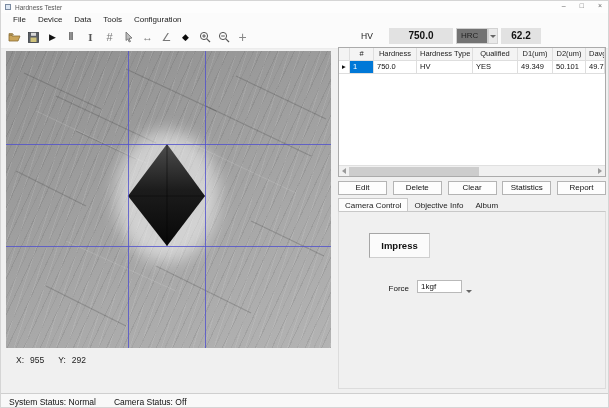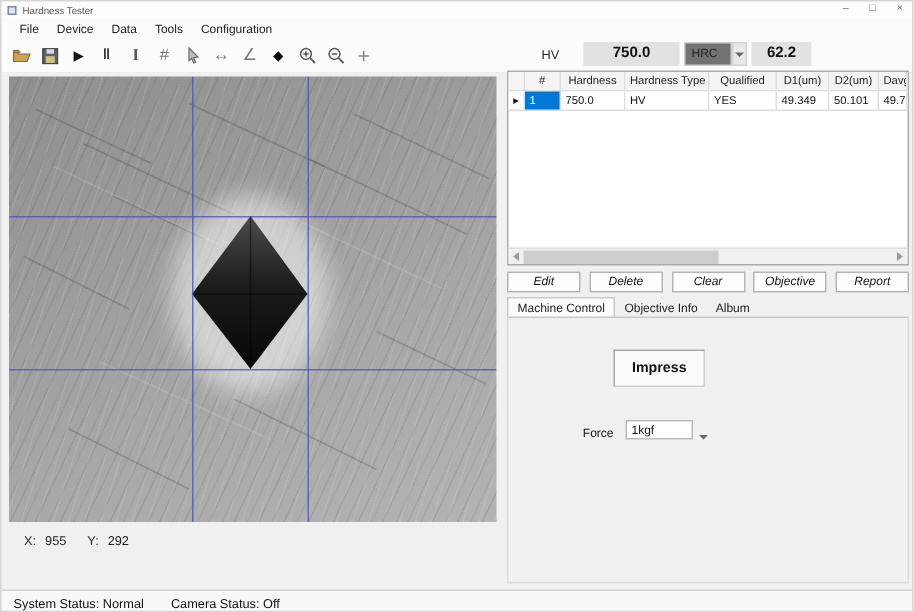--- a/index.html
+++ b/index.html
@@ -61,30 +61,30 @@
   .cell-sel { text-align:center; font-size:6px; color:#333; padding:0 !important; }
   .cell-num-selected { background:#0078d7 !important; color:#fff !important; }
   .hscroll { position:absolute; left:0; bottom:0; width:266px; height:11px; background:#f0f0f0; border-top:1px solid #e0e0e0; display:flex; align-items:center; }
   .hs-btn { width:10px; height:11px; display:flex; align-items:center; justify-content:center; }
   .tri-left { width:0; height:0; border-top:3px solid transparent; border-bottom:3px solid transparent; border-right:4px solid #9a9a9a; }
   .tri-right { width:0; height:0; border-top:3px solid transparent; border-bottom:3px solid transparent; border-left:4px solid #9a9a9a; }
   .hs-thumb { position:absolute; left:10px; width:130px; height:9px; top:1px; background:#cdcdcd; }
   .hs-spacer { flex:1; }
 
   
-  .actions { position:absolute; left:337px; top:180px; width:268px; display:flex; justify-content:space-between;font-style:italic; }
+  .actions { position:absolute; left:337px; top:180px; width:268px; display:flex; justify-content:space-between; }
   .abtn { width:49px; height:14px; background:#fdfdfd; border:1px solid #b4b4b4; font-size:8px; line-height:12px; text-align:center; color:#111; }
 
   
   .tabs { position:absolute; left:337px; top:197px; display:flex; align-items:flex-end; }
   .tab { font-size:8px; color:#222; padding:2px 6px 1px 6px; height:13px; line-height:10px; }
   .tab.active { background:#fcfcfc; border:1px solid #c8c8c8; border-bottom:none; height:14px; }
   .tabpage { position:absolute; left:337px; top:210px; width:268px; height:178px; background:#f0f0f0; border:1px solid #dcdcdc; border-top:1px solid #c8c8c8; }
 
-  .impress { position:absolute; left:30px; top:21px; width:61px; height:25px; background:#fbfbfb; border:1px solid #a6a6a6; border-right-color:#cfcfcf; border-bottom-color:#cfcfcf; font-weight:bold; font-size:9.5px; text-align:center; line-height:23px; color:#111;margin-left:40px; }
+  .impress { position:absolute; left:30px; top:21px; width:61px; height:25px; background:#fbfbfb; border:1px solid #a6a6a6; border-right-color:#cfcfcf; border-bottom-color:#cfcfcf; font-weight:bold; font-size:9.5px; text-align:center; line-height:23px; color:#111; }
 
   .form-row { position:absolute; left:0; display:flex; align-items:flex-end; height:13px; }
   .form-row .flabel { width:70px; text-align:right; margin-right:8px; font-size:8px; color:#111; }
   .form-row .ffield { width:45px; height:13px; background:#fff; border:1px solid #b9b9b9; font-size:8px; line-height:11px; padding-left:3px; color:#111; }
   .form-row .farrow { margin-left:4px; }
   .row-force { top:68px; } .row-objective { top:87px; } .row-hlevel { top:105px; }
 
   
   .statusbar { position:absolute; left:0; top:392px; width:609px; height:16px; background:#f8f8f8; border-top:1px solid #cfcfcf; display:flex; align-items:center; }
   .status-item { font-size:8.5px; color:#111; margin-left:8px; }
@@ -258,26 +258,26 @@
       <div class="hs-btn">
           <div class="tri-right"></div>
         </div>
     </div>
   </div>
 
   <div class="actions">
     <div class="abtn">Edit</div>
     <div class="abtn">Delete</div>
     <div class="abtn">Clear</div>
-    <div class="abtn">Objective</div>
+    <div class="abtn">Statistics</div>
     <div class="abtn">Report</div>
   </div>
 
   <div class="tabs">
-    <div class="tab active">Machine Control</div>
+    <div class="tab active">Camera Control</div>
     <div class="tab">Objective Info</div>
     <div class="tab">Album</div>
   </div>
 
   <div class="tabpage">
     <div class="impress">Impress</div>
 
     <div class="form-row row-force">
       <div class="flabel">Force</div>
       <div class="ffield">1kgf</div>

